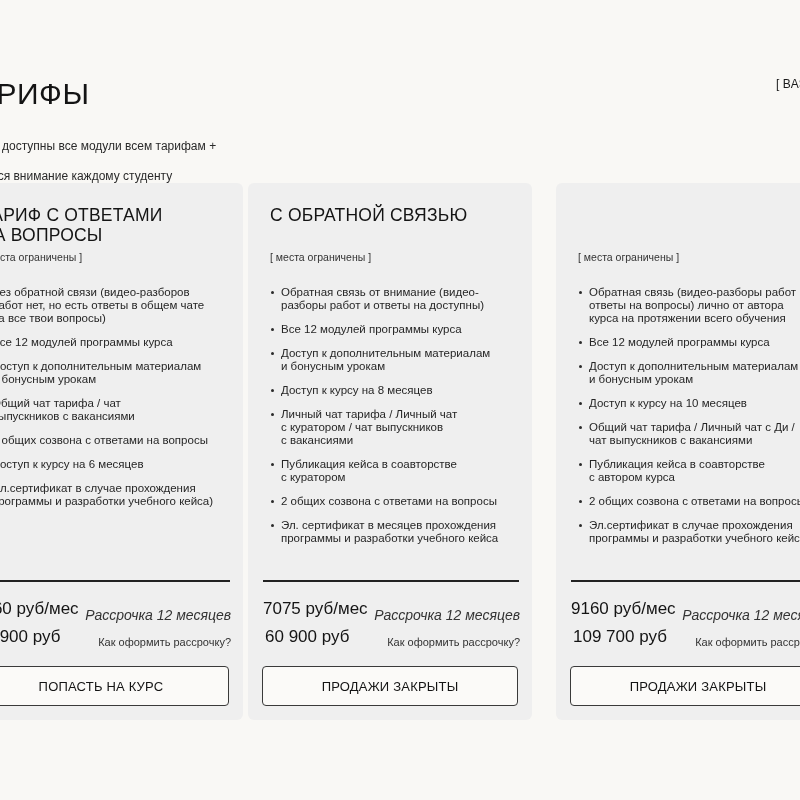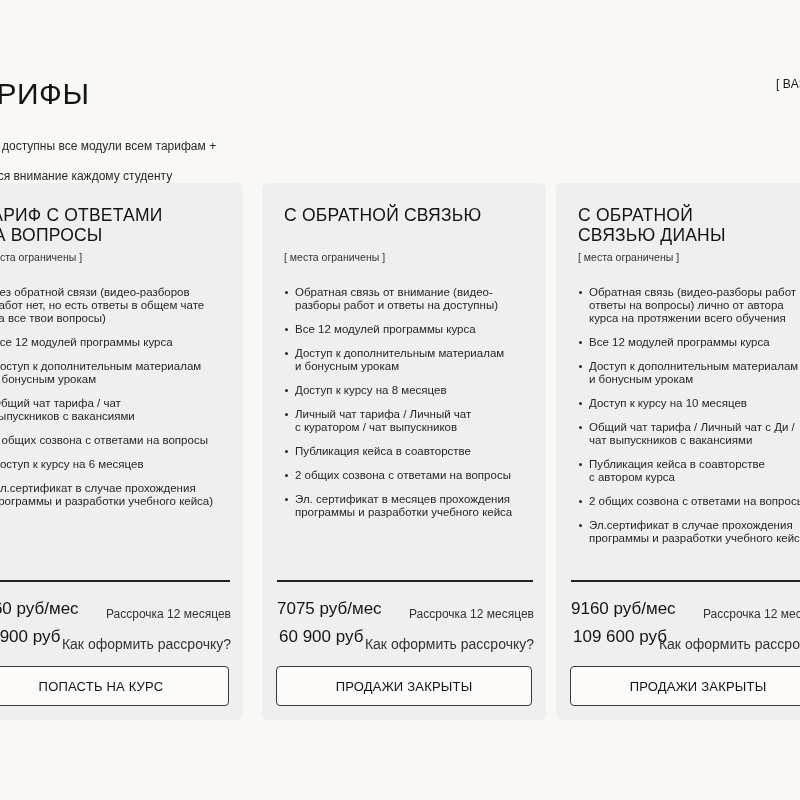--- a/index.html
+++ b/index.html
@@ -25,21 +25,21 @@
     .basic-tag {
       position: absolute; left: 776px; top: 77px;
       font-size: 12px; white-space: nowrap; color: #1a1a1a;
     }
 
     .card {
       position: absolute; top: 183px; height: 537px;
       background: #efefef; border-radius: 6px;
     }
     .card-1 { left: -41px; width: 284px; }
-    .card-2 { left: 262px; width: 284px; }
+    .card-2 { left: 248px; width: 284px; }
     .card-3 { left: 556px; width: 284px; }
 
     .card-title {
       position: absolute; left: 22px; top: 22px;
       font-size: 17.5px; line-height: 20px; font-weight: 500;
       letter-spacing: 0.2px; color: #141414;
     }
     .card-title .line { display: block; white-space: nowrap; }
     .card-note {
       position: absolute; left: 22px; top: 68px;
@@ -68,25 +68,25 @@
     .price-monthly {
       position: absolute; left: 15px; top: 416px;
       font-size: 17px; font-weight: 500; color: #141414; white-space: nowrap;
     }
     .price-total {
       position: absolute; left: 17px; top: 444px;
       font-size: 17px; font-weight: 500; color: #141414; white-space: nowrap;
     }
     .installment {
       position: absolute; right: 12px; top: 424px;
-      font-size: 12px; color: #333; white-space: nowrap;
+      font-size: 14px; color: #333; white-space: nowrap; font-style: italic;
     }
     .howto {
       position: absolute; right: 12px; top: 453px;
-      font-size: 14px; color: #333; white-space: nowrap;
+      font-size: 11px; color: #333; white-space: nowrap;
     }
     .cta {
       position: absolute; left: 14px; width: 256px; top: 483px; height: 40px;
       background: #fbfaf8; border: 1px solid #3a3a3a; border-radius: 4px;
       font-family: "Liberation Sans", "DejaVu Sans", sans-serif;
       font-size: 13px; font-weight: 500; color: #141414; letter-spacing: 0.2px;
       display: flex; align-items: center; justify-content: center;
       cursor: pointer;
     }
   </style>
@@ -159,44 +159,42 @@
           <li class="feature">
             <span class="line">Доступ к дополнительным материалам</span>
             <span class="line">и бонусным урокам</span>
           </li>
           <li class="feature">
             <span class="line">Доступ к курсу на 8 месяцев</span>
           </li>
           <li class="feature">
             <span class="line">Личный чат тарифа / Личный чат</span>
             <span class="line">с куратором / чат выпускников</span>
+            <span class="line">с вакансиями</span>
           </li>
           <li class="feature">
             <span class="line">Публикация кейса в соавторстве</span>
+            <span class="line">с куратором</span>
           </li>
           <li class="feature">
             <span class="line">2 общих созвона с ответами на вопросы</span>
           </li>
           <li class="feature">
             <span class="line">Эл. сертификат в месяцев прохождения</span>
             <span class="line">программы и разработки учебного кейса</span>
           </li>
         </ul>
     <div class="divider"></div>
     <div class="price-monthly">7075 руб/мес</div>
     <div class="price-total">60 900 руб</div>
     <div class="installment">Рассрочка 12 месяцев</div>
     <a class="howto">Как оформить рассрочку?</a>
     <button class="cta">ПРОДАЖИ ЗАКРЫТЫ</button>
   </div>
       <div class="card card-3">
-    <h2 class="card-title">
-          <span class="line">С ОБРАТНОЙ</span>
-          <span class="line">СВЯЗЬЮ ДИАНЫ</span>
-        </h2>
     <div class="card-note">[ места ограничены ]</div>
     <ul class="features">
           <li class="feature">
             <span class="line">Обратная связь (видео-разборы работ и</span>
             <span class="line">ответы на вопросы) лично от автора</span>
             <span class="line">курса на протяжении всего обучения</span>
           </li>
           <li class="feature">
             <span class="line">Все 12 модулей программы курса</span>
           </li>
@@ -218,19 +216,19 @@
           <li class="feature">
             <span class="line">2 общих созвона с ответами на вопросы</span>
           </li>
           <li class="feature">
             <span class="line">Эл.сертификат в случае прохождения</span>
             <span class="line">программы и разработки учебного кейса</span>
           </li>
         </ul>
     <div class="divider"></div>
     <div class="price-monthly">9160 руб/мес</div>
-    <div class="price-total">109 600 руб</div>
+    <div class="price-total">109 700 руб</div>
     <div class="installment">Рассрочка 12 месяцев</div>
     <a class="howto">Как оформить рассрочку?</a>
     <button class="cta">ПРОДАЖИ ЗАКРЫТЫ</button>
   </div>
     </div>
 </div>
 
 </body></html>

